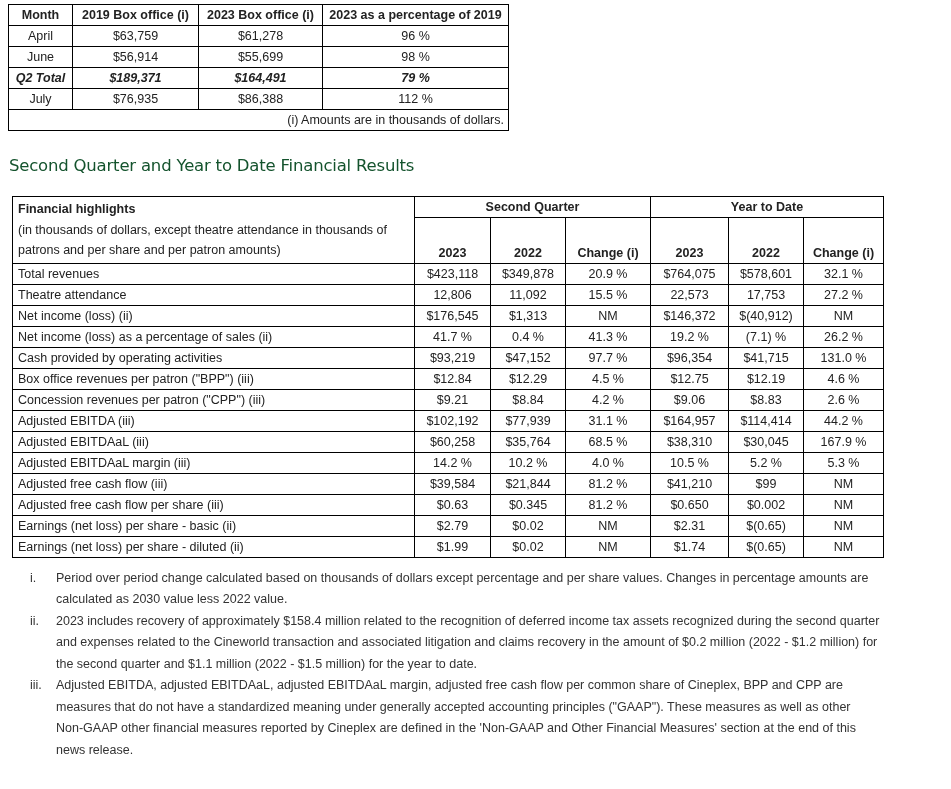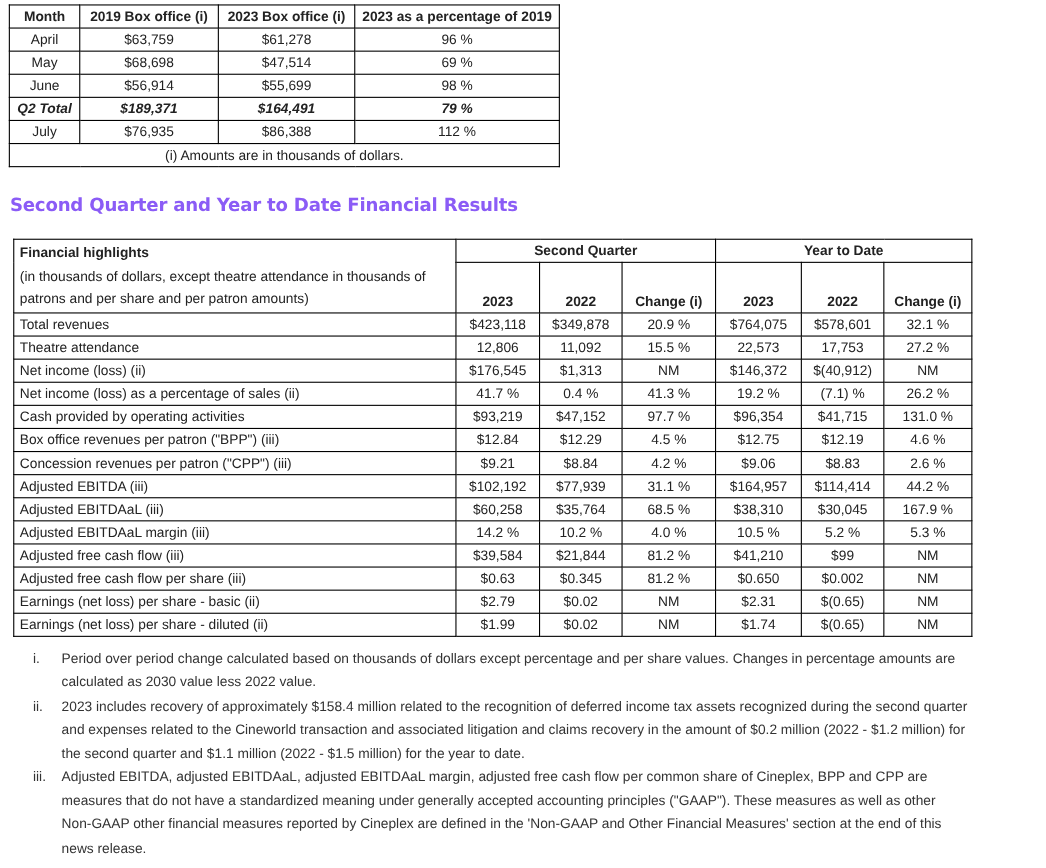--- a/index.html
+++ b/index.html
@@ -23,29 +23,29 @@
   }
   .t1 th, .t1 td {
     height: 21px;
     text-align: center;
     vertical-align: middle;
     padding: 0 4px;
     font-weight: normal;
   }
   .t1 thead th { font-weight: bold; }
   .t1 tr.bold td { font-weight: bold; font-style: italic; }
-  .t1 .foot td { text-align: center; padding-left: 4px; margin-left: 12px; }
+  .t1 .foot td { text-align: right; padding-left: 4px; margin-left: 12px; }
 
   
   .heading {
     font-family: "DejaVu Sans", sans-serif;
     font-size: 16.5px;
-    font-weight: bold;
+    font-weight: normal;
     letter-spacing: -0.2px;
-    color: #8b5cf6;
+    color: #14532d;
     margin: 25px 0 0 9px;
   }
 
   
   .t2 {
     margin: 21px 0 0 12px;
     width: 871px;
     font-size: 12.5px;
   }
   .t2 th, .t2 td { vertical-align: middle; padding: 0 3px; }
@@ -97,26 +97,20 @@
         <th>2023 Box office (i)</th>
         <th>2023 as a percentage of 2019</th>
       </tr>
     </thead>
     <tbody>
       <tr>
         <td>April</td>
         <td>$63,759</td>
         <td>$61,278</td>
         <td>96 %</td>
-      </tr>
-      <tr>
-        <td>May</td>
-        <td>$68,698</td>
-        <td>$47,514</td>
-        <td>69 %</td>
       </tr>
       <tr>
         <td>June</td>
         <td>$56,914</td>
         <td>$55,699</td>
         <td>98 %</td>
       </tr>
       <tr class="bold">
         <td>Q2 Total</td>
         <td>$189,371</td>

